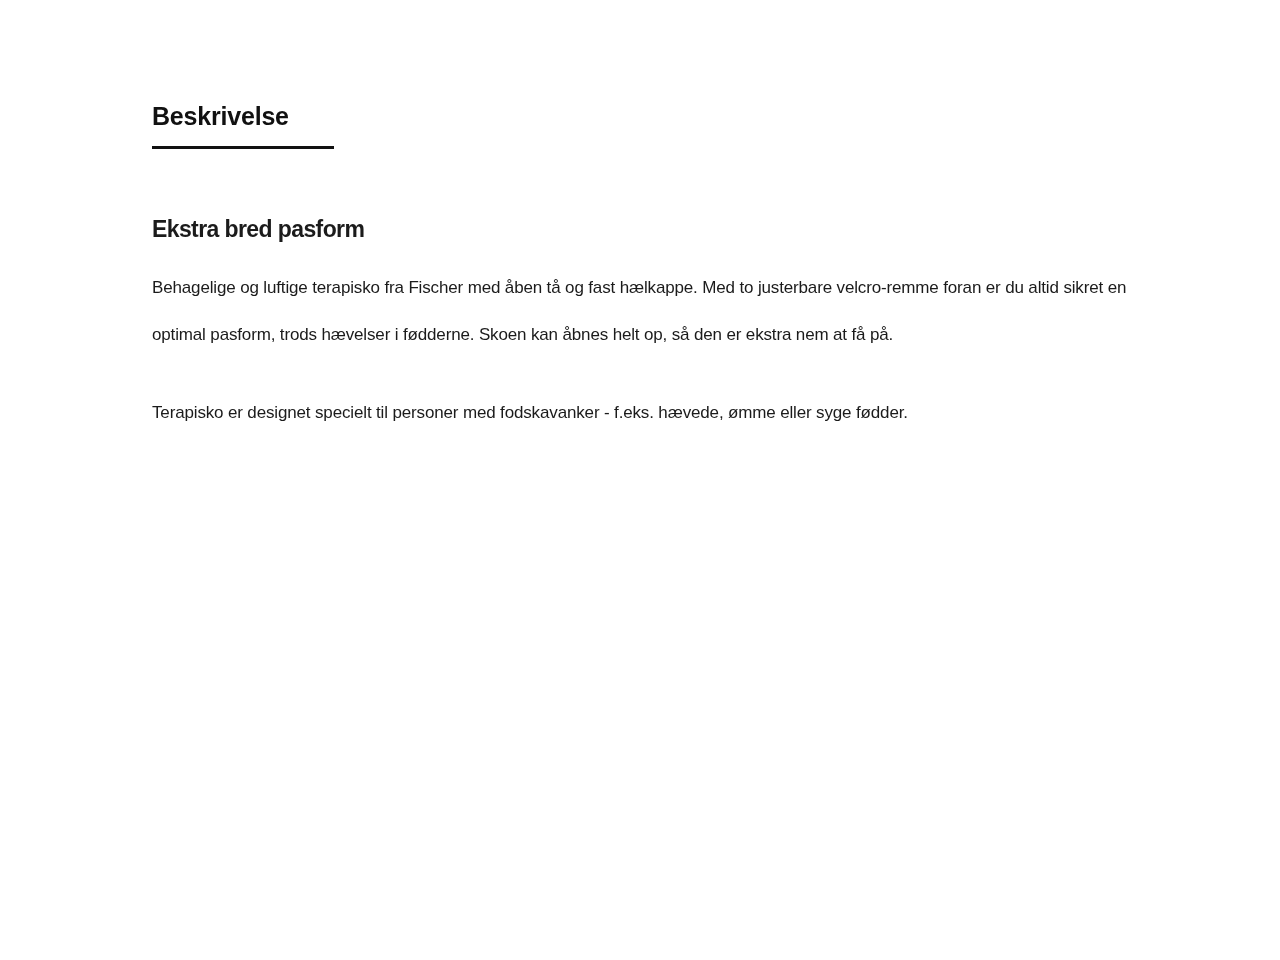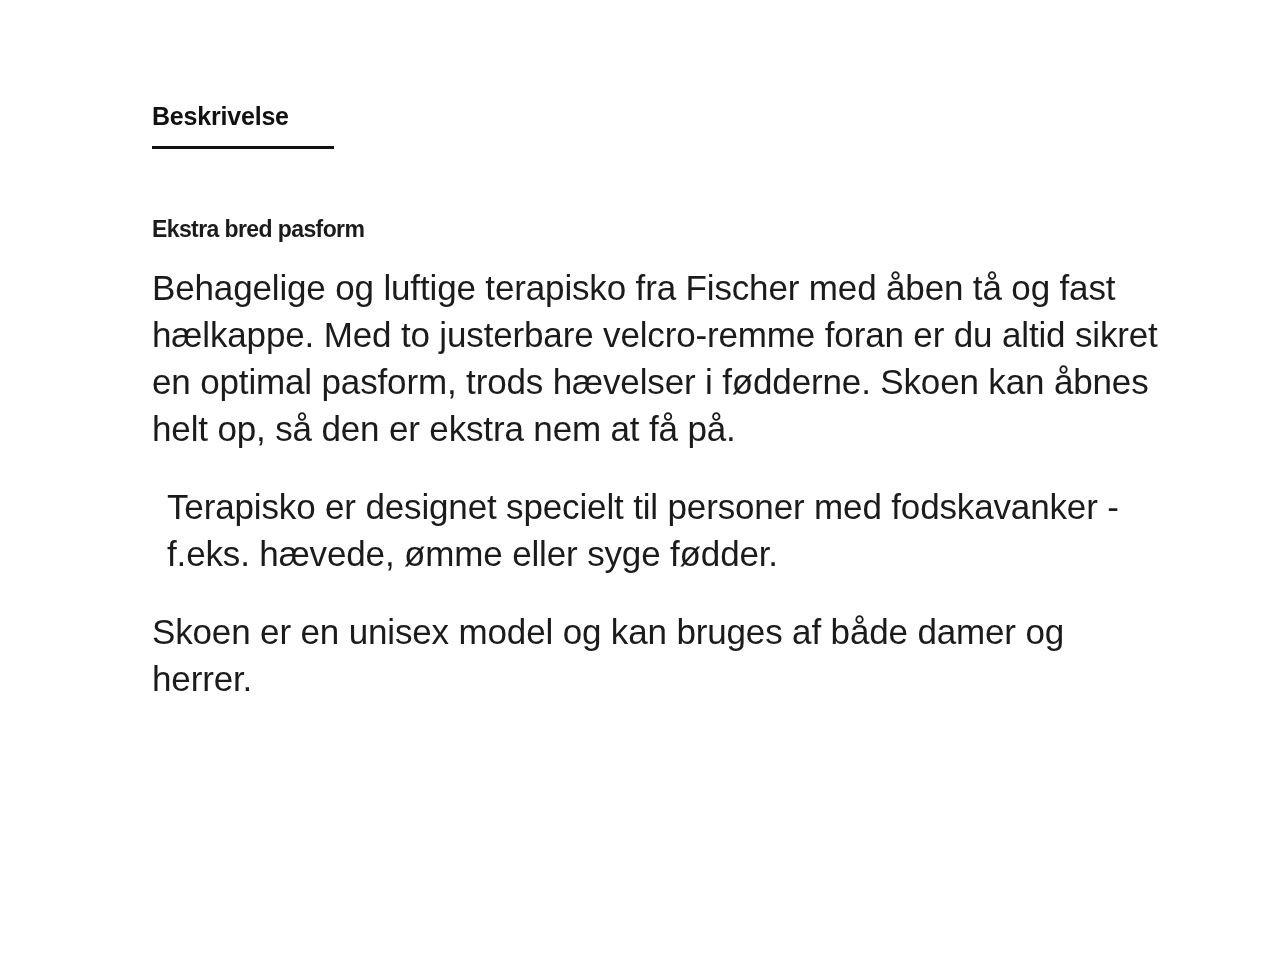--- a/index.html
+++ b/index.html
@@ -72,53 +72,51 @@
 
   
   .body-copy {
     position: absolute;
     left: 0;
     top: 164px;
     width: 1008px;
   }
 
   .para {
-    font-size: 35px;
+    font-size: 17px;
     font-weight: 400;
     line-height: 47px;
     letter-spacing: -0.15px;
     color: #1b1b1b;
     margin: 0 0 31px 0;
     padding: 0;
   }
 
   .para:last-child {
     margin-bottom: 0;
   }
 
   .para-narrow {
     width: 975px;
-    margin-left: 15px;
   }
 </style>
 </head>
 <body>
 
 <div class="page">
 
   <div class="content">
 
     <div class="section-head">
       <h2 class="section-head-title">Beskrivelse</h2>
       <span class="section-head-rule"></span>
     </div>
 
     <h1 class="headline">Ekstra bred pasform</h1>
 
     <div class="body-copy">
       <p class="para">Behagelige og luftige terapisko fra Fischer med åben tå og fast hælkappe. Med to justerbare velcro-remme foran er du altid sikret en optimal pasform, trods hævelser i fødderne. Skoen kan åbnes helt op, så den er ekstra nem at få på.</p>
       <p class="para para-narrow">Terapisko er designet specielt til personer med fodskavanker - f.eks. hævede, ømme eller syge fødder.</p>
-      <p class="para">Skoen er en unisex model og kan bruges af både damer og herrer.</p>
     </div>
 
   </div>
 
 </div>
 
 </body></html>

